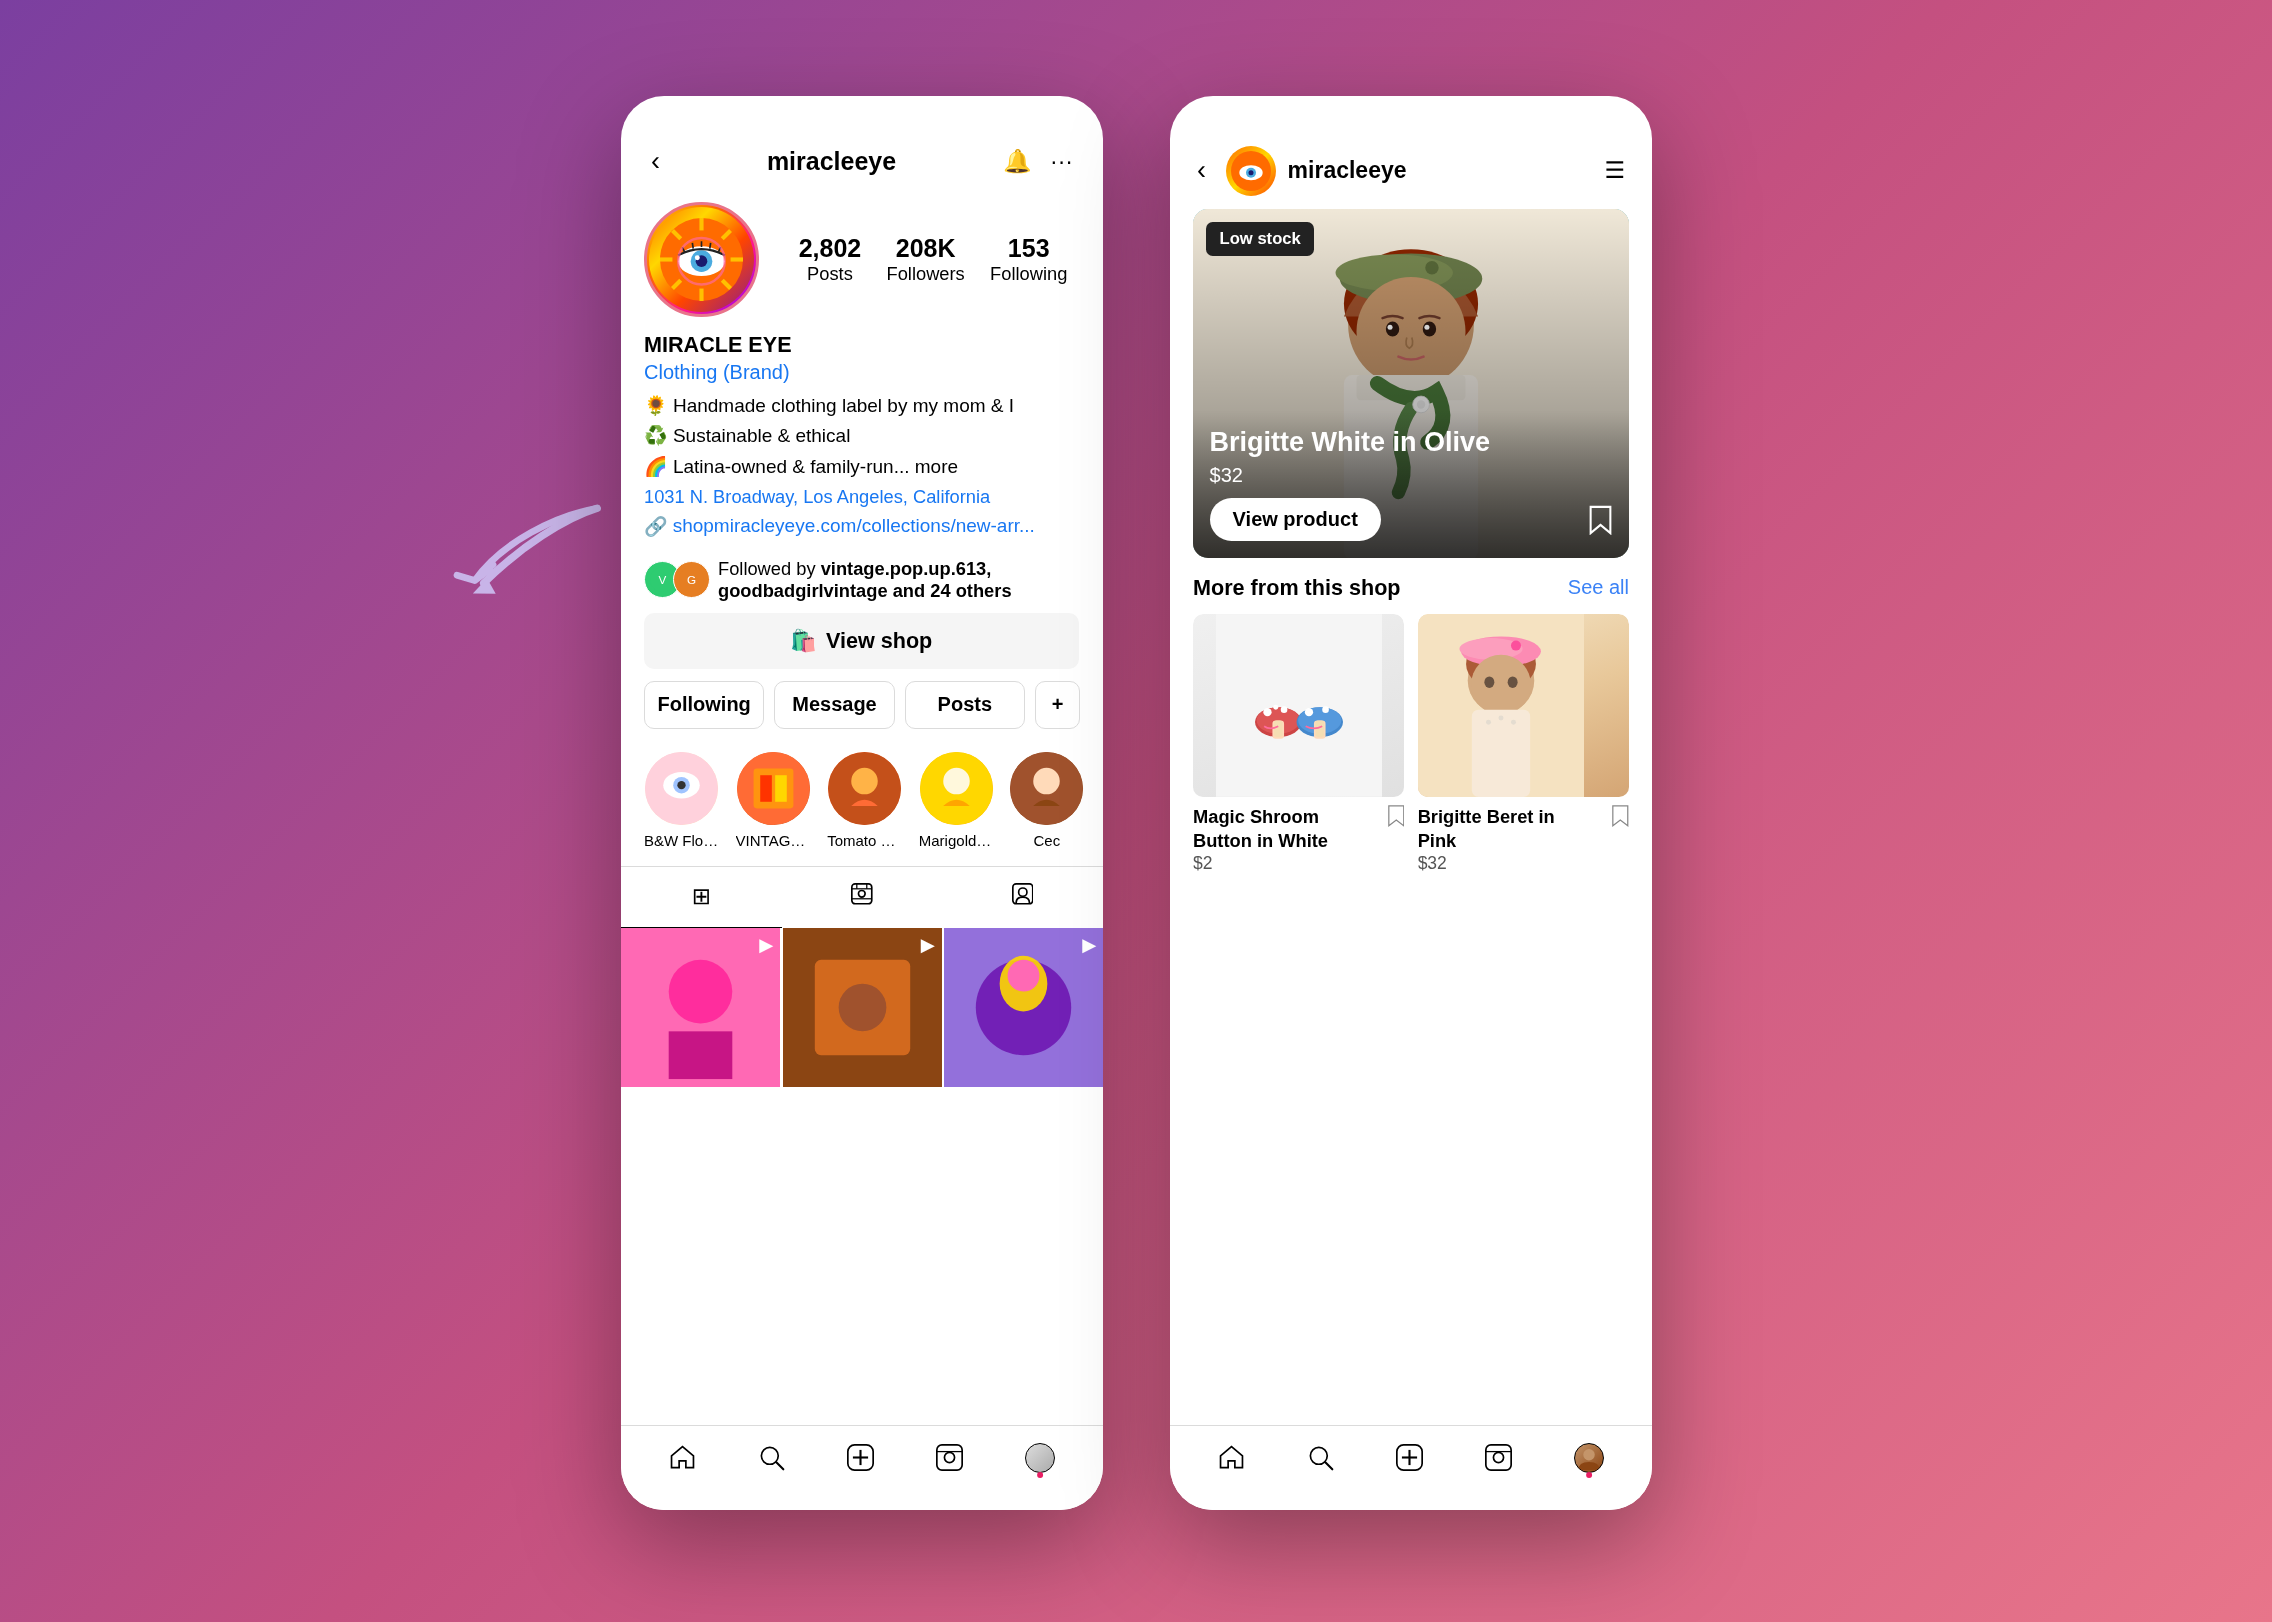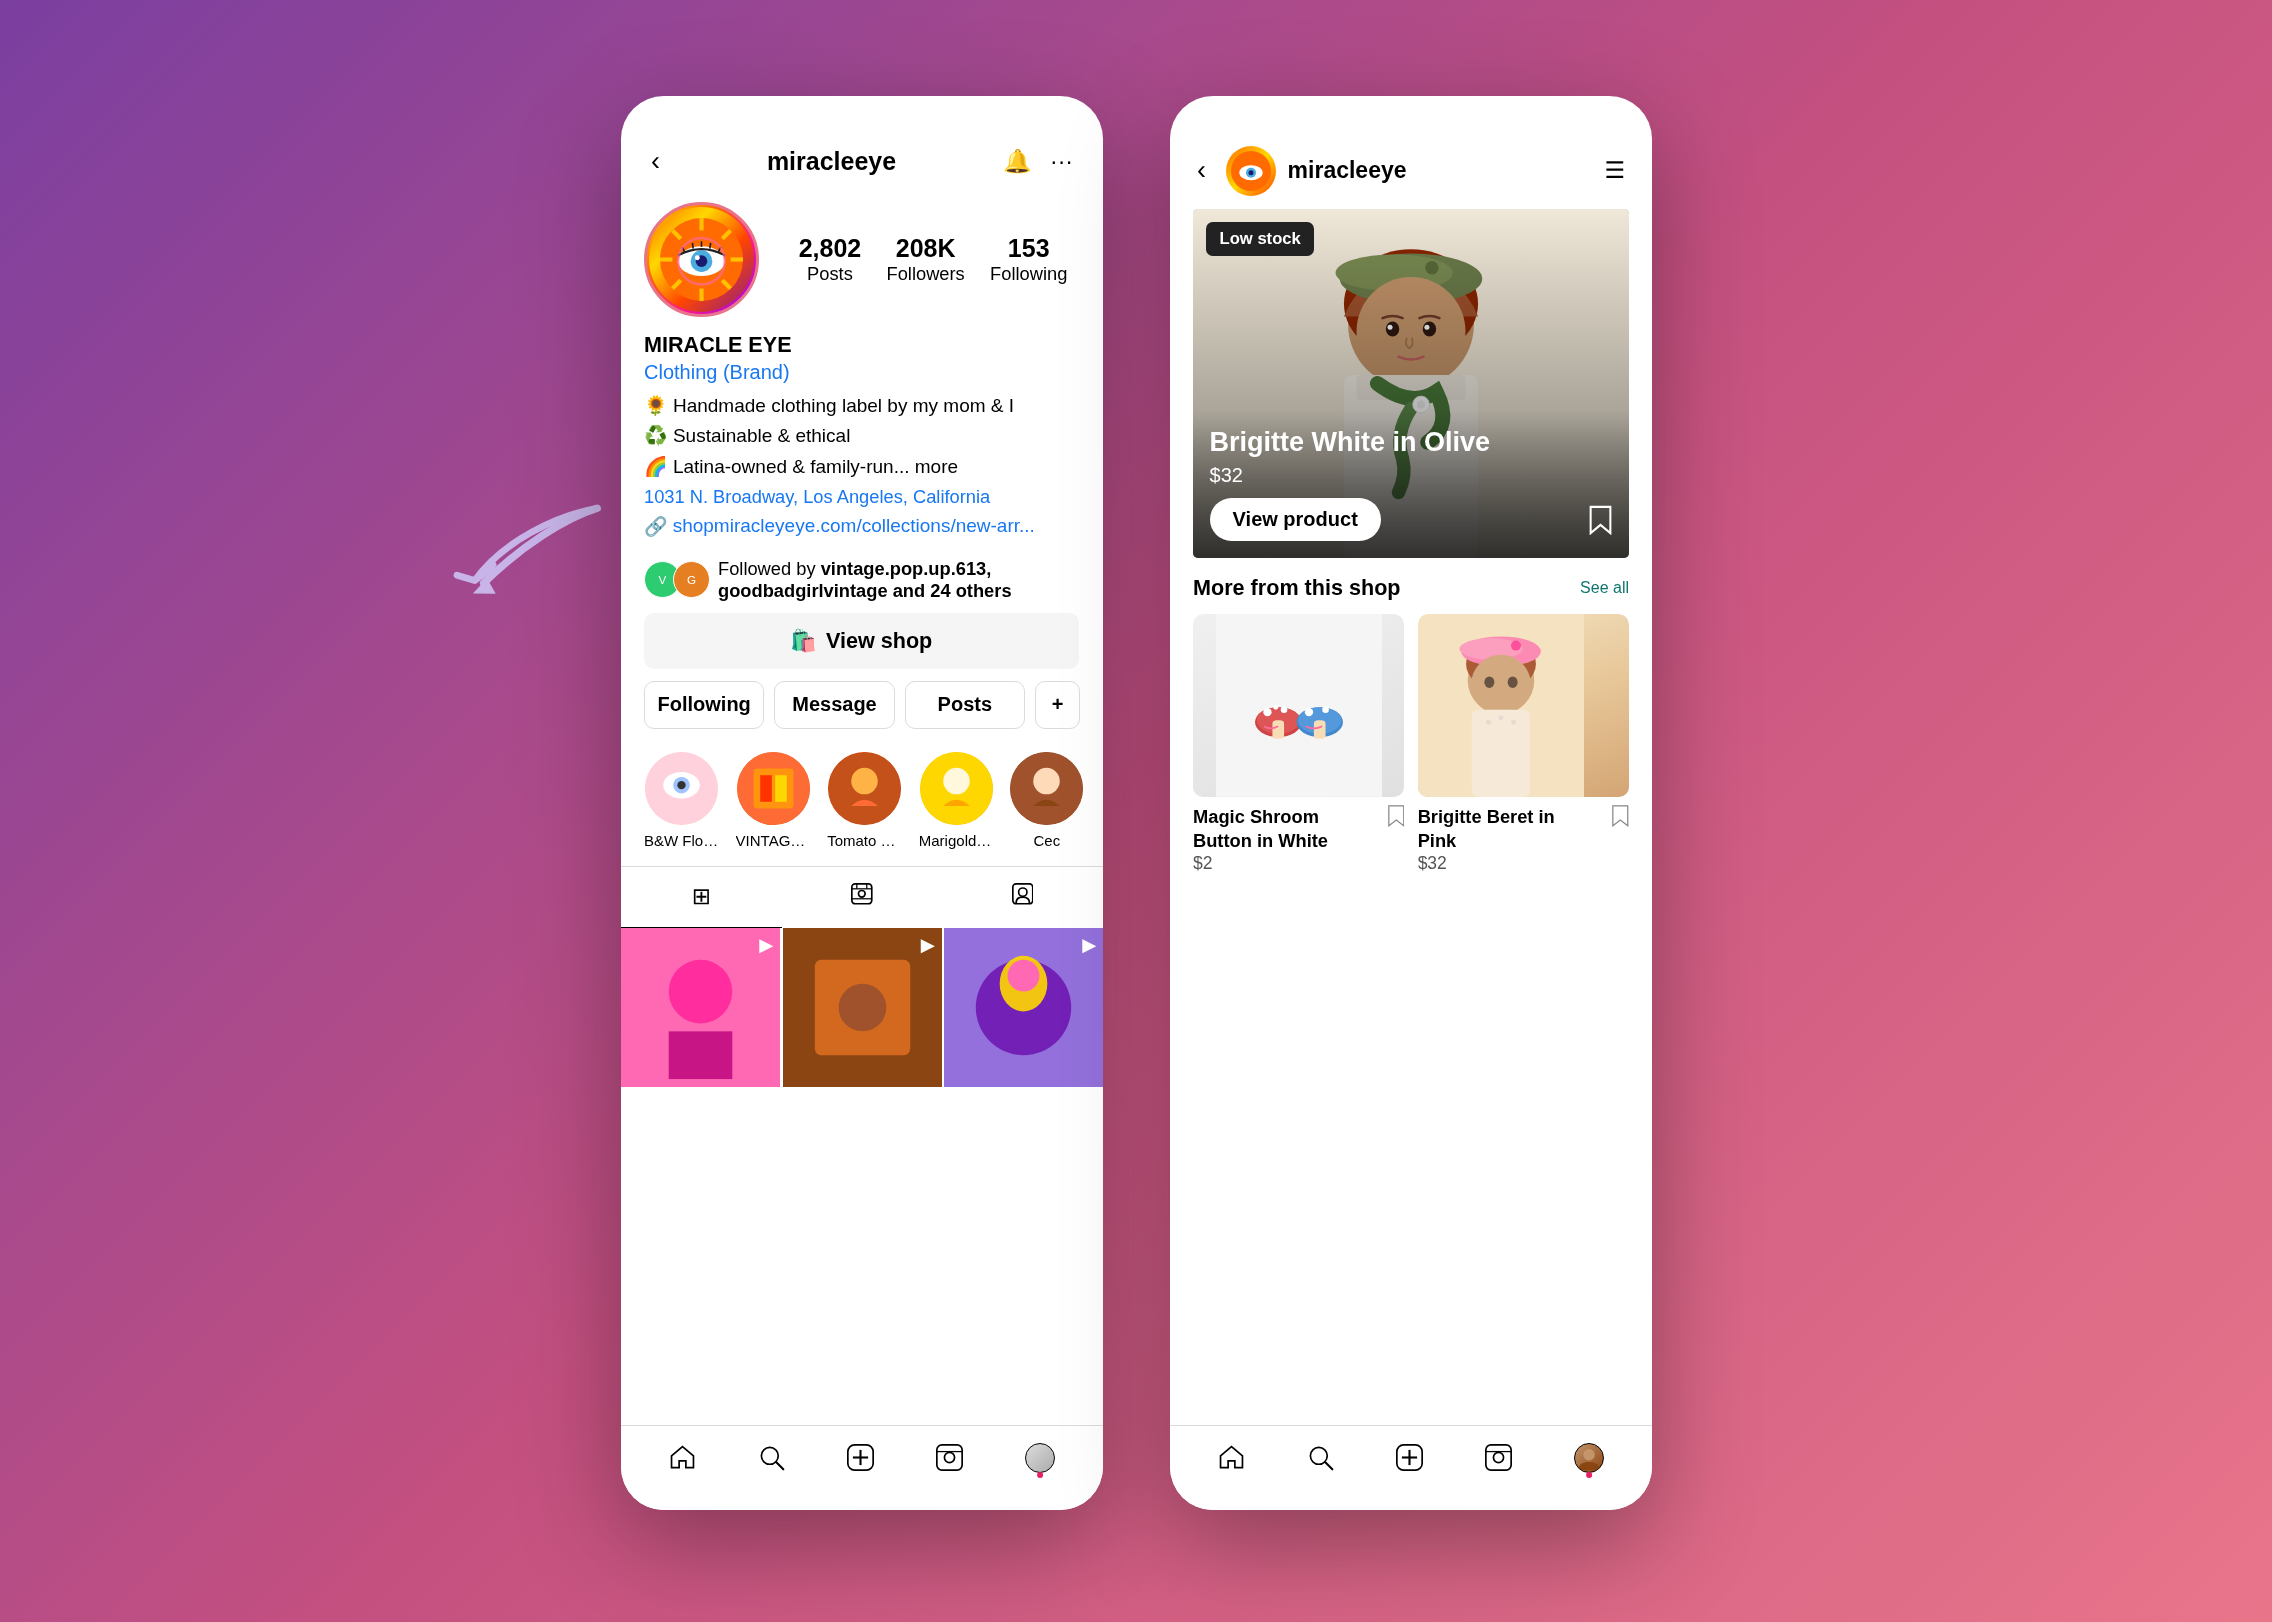--- a/index.html
+++ b/index.html
@@ -357,21 +357,21 @@
       font-size: 23px;
       font-weight: 600;
     }
     .menu-icon {
       font-size: 23px;
     }
 
     
     .product-card {
       margin: 0 23px 16.6px;
-      border-radius: 5px;
+      border-radius: 15px;
       overflow: hidden;
       position: relative;
       background: #0ea5e9;
     }
     .product-image {
       width: 100%;
       height: 349px;
       background: linear-gradient(160deg, #F5E6C8 0%, #E8D5A8 40%, #D4B896 100%);
       position: relative;
       display: flex;
@@ -436,22 +436,22 @@
       display: flex;
       justify-content: space-between;
       align-items: center;
       margin-bottom: 13.3px;
     }
     .more-title {
       font-size: 21.6px;
       font-weight: 700;
     }
     .see-all-btn {
-      font-size: 16px;
-      color: #0f766e;
+      font-size: 20px;
+      color: #3b82f6;
       cursor: pointer;
       border: none;
       background: none;
     }
     .more-grid {
       display: grid;
       grid-template-columns: 1fr 1fr;
       gap: 13.3px;
     }
     .more-item {

